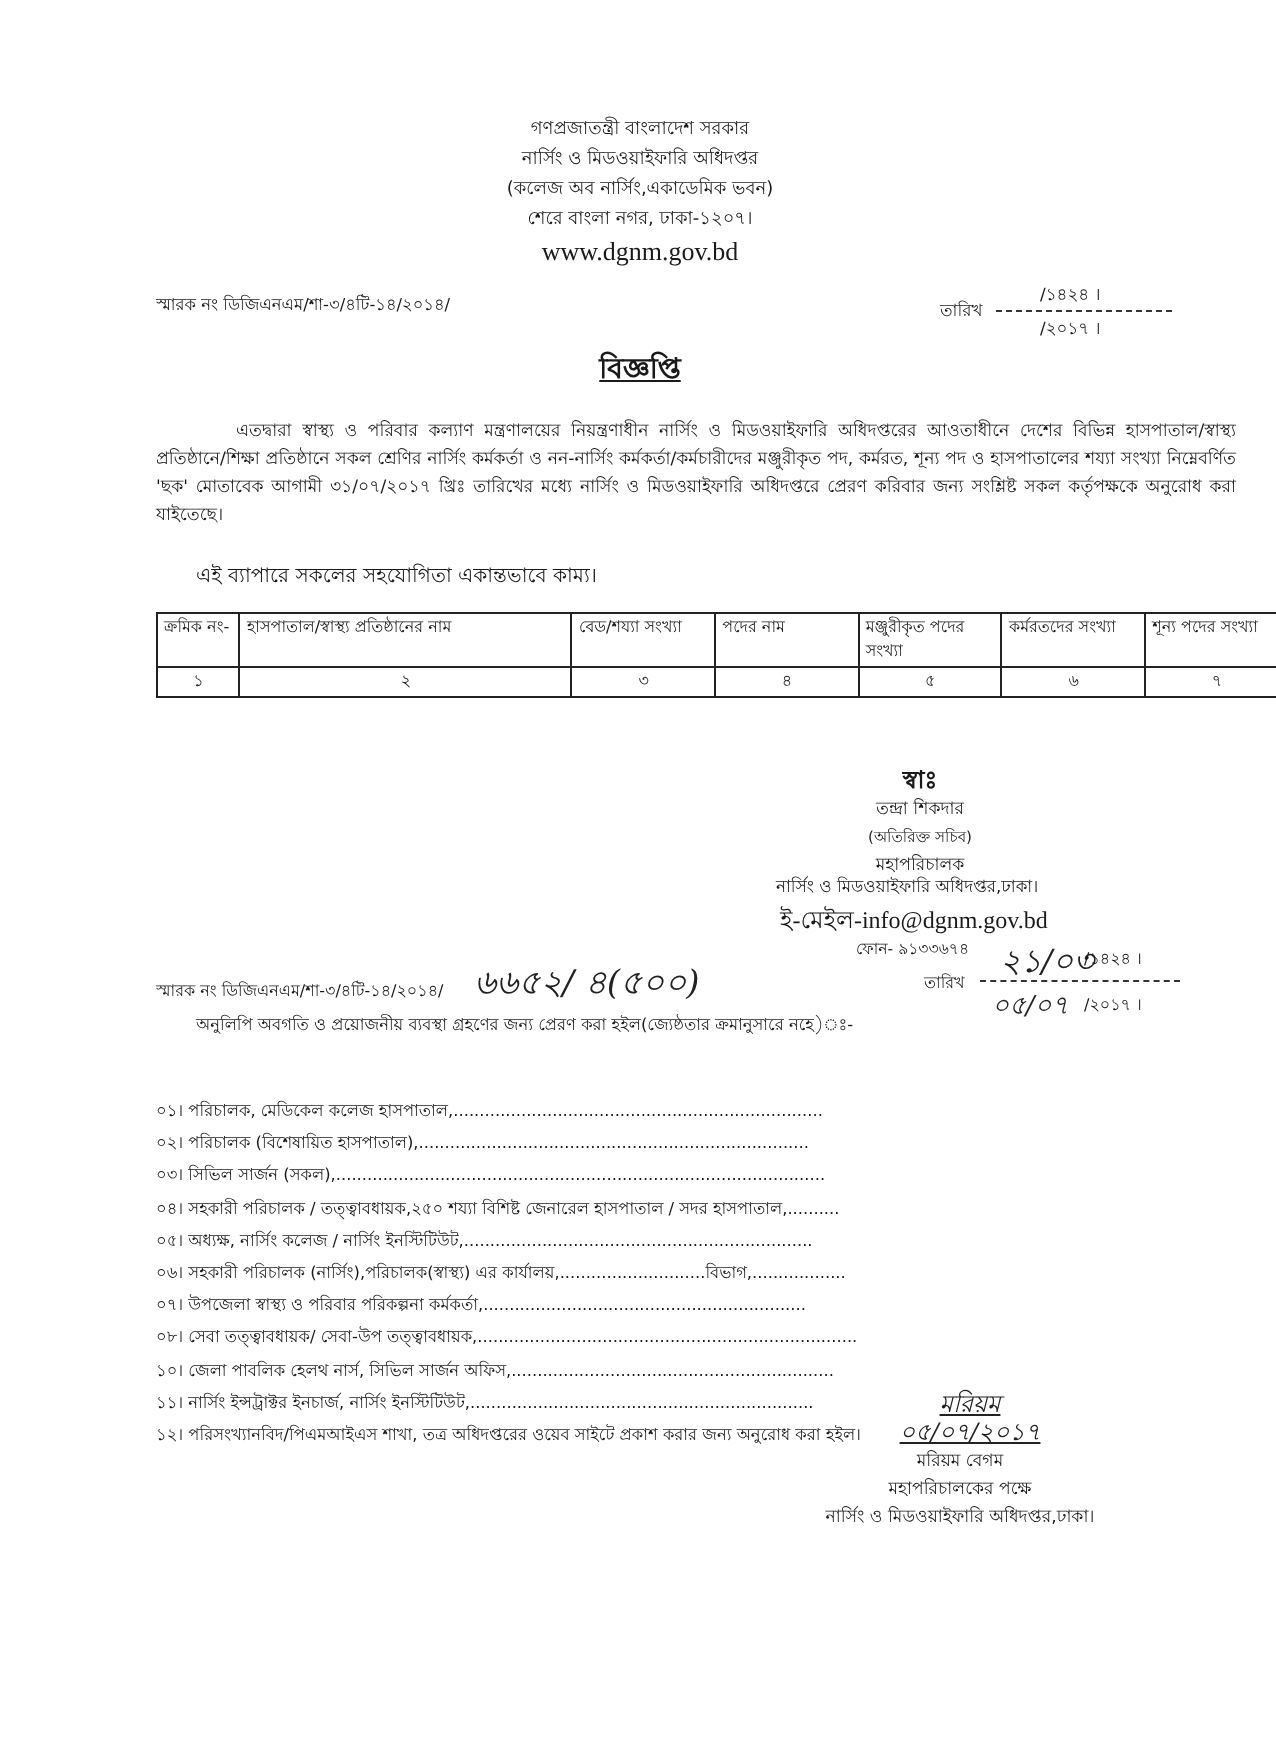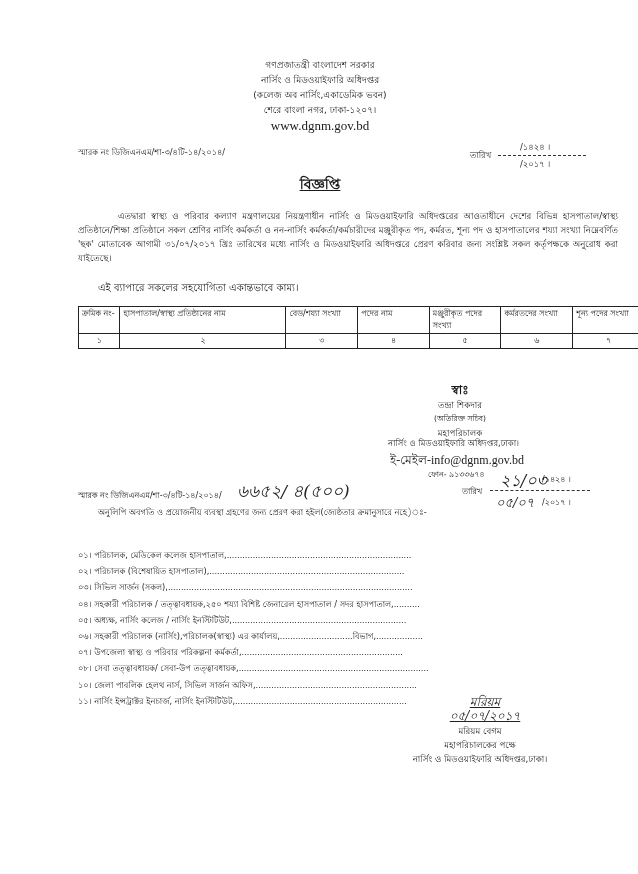--- a/index.html
+++ b/index.html
@@ -93,20 +93,21 @@
   <div class="list-item">০১। পরিচালক, মেডিকেল কলেজ হাসপাতাল,.......................................................................</div>
   <div class="list-item">০২। পরিচালক (বিশেষায়িত হাসপাতাল),...........................................................................</div>
   <div class="list-item">০৩। সিভিল সার্জন (সকল),..............................................................................................</div>
   <div class="list-item">০৪। সহকারী পরিচালক / তত্ত্বাবধায়ক,২৫০ শয্যা বিশিষ্ট জেনারেল হাসপাতাল / সদর হাসপাতাল,..........</div>
   <div class="list-item">০৫। অধ্যক্ষ, নার্সিং কলেজ / নার্সিং ইনস্টিটিউট,...................................................................</div>
   <div class="list-item">০৬। সহকারী পরিচালক (নার্সিং),পরিচালক(স্বাস্থ্য) এর কার্যালয়,............................বিভাগ,..................</div>
   <div class="list-item">০৭। উপজেলা স্বাস্থ্য ও পরিবার পরিকল্পনা কর্মকর্তা,..............................................................</div>
   <div class="list-item">০৮। সেবা তত্ত্বাবধায়ক/ সেবা-উপ তত্ত্বাবধায়ক,.........................................................................</div>
   <div class="list-item">১০। জেলা পাবলিক হেলথ নার্স, সিভিল সার্জন অফিস,..............................................................</div>
   <div class="list-item">১১। নার্সিং ইন্সট্রাক্টর ইনচার্জ, নার্সিং ইনস্টিটিউট,..................................................................</div>
+  <div class="list-item">১২। পরিসংখ্যানবিদ/পিএমআইএস শাখা, তত্র অধিদপ্তরের ওয়েব সাইটে প্রকাশ করার জন্য অনুরোধ করা হইল।</div>
 </div>
 
 <div class="abs hand" style="left:440px; top:695px; font-size:12px; line-height:14px; width:90px; text-align:center; text-decoration:underline;">মরিয়ম ০৫/০৭/২০১৭</div>
 <div class="abs sig" style="left:380px; top:724px; width:200px;">
   <div>মরিয়ম বেগম</div>
   <div>মহাপরিচালকের পক্ষে</div>
   <div>নার্সিং ও মিডওয়াইফারি অধিদপ্তর,ঢাকা।</div>
 </div>
 
 </body></html>

